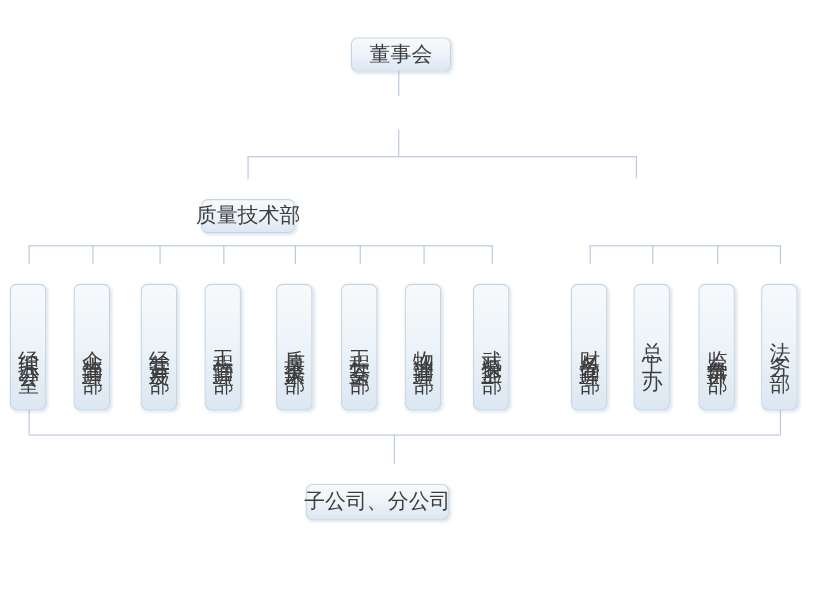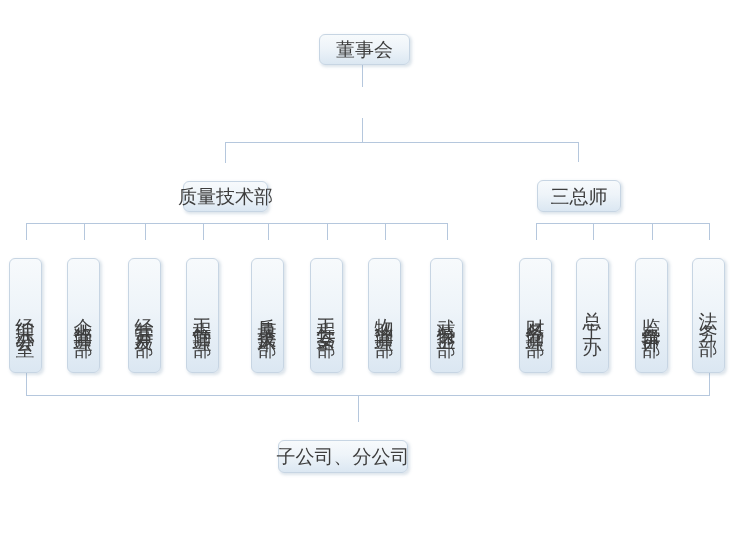--- a/index.html
+++ b/index.html
@@ -71,21 +71,20 @@
 
   <div class="lv" style="left:26px;top:355px;height:40px"></div>
   <div class="lv" style="left:709px;top:355px;height:40px"></div>
   <div class="lh" style="left:26px;top:395px;width:684px"></div>
   <div class="lv" style="left:358px;top:395px;height:27px"></div>
   <div class="lv" style="left:358px;top:455px;height:17px"></div>
 
   <div class="node" style="left:319px;top:16px;width:91px;height:31px">董事会</div>
 
   <div class="node" style="left:183px;top:163px;width:85px;height:31px">质量技术部</div>
-  <div class="node" style="left:537px;top:162px;width:84px;height:32px">三总师</div>
 
   <div class="node vnode" style="left:9px;top:240px;width:33px;height:115px">经理办公室</div>
   <div class="node vnode" style="left:67px;top:240px;width:33px;height:115px">企业管理部</div>
   <div class="node vnode" style="left:128px;top:240px;width:33px;height:115px">经营开发部</div>
   <div class="node vnode" style="left:186px;top:240px;width:33px;height:115px">工程管理部</div>
   <div class="node vnode" style="left:251px;top:240px;width:33px;height:115px">质量技术部</div>
   <div class="node vnode" style="left:310px;top:240px;width:33px;height:115px">工程安全部</div>
   <div class="node vnode" style="left:368px;top:240px;width:33px;height:115px">物业管理部</div>
   <div class="node vnode" style="left:430px;top:240px;width:33px;height:115px">武装保卫部</div>
 

